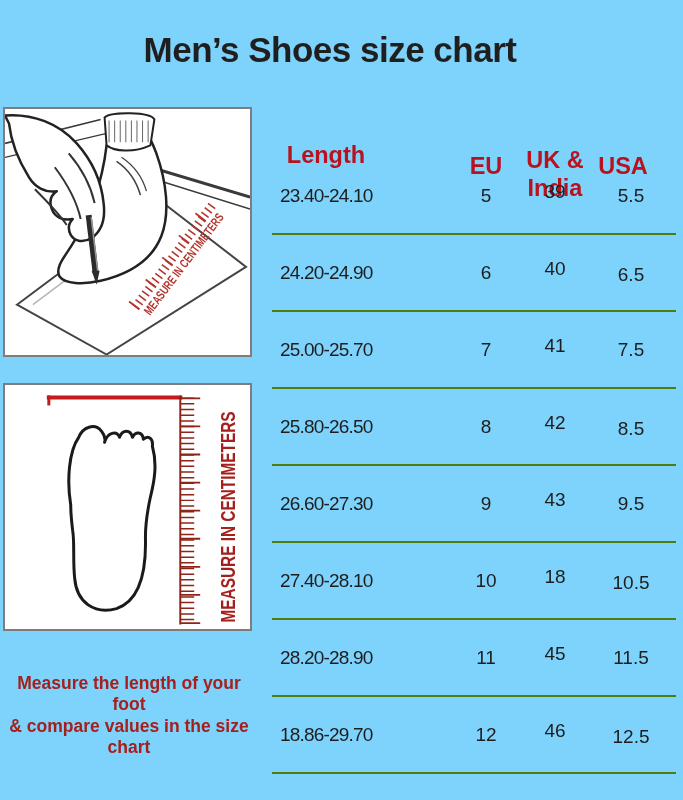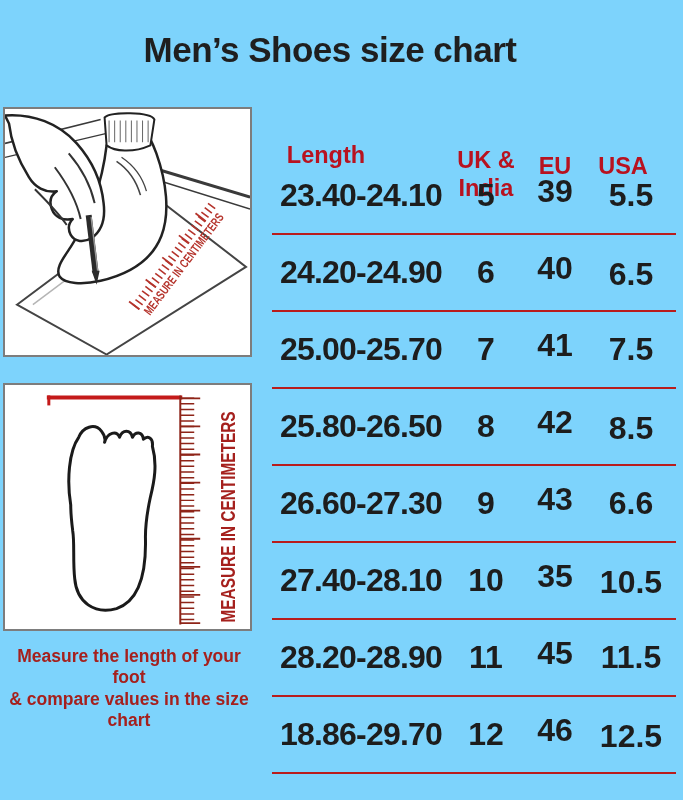--- a/index.html
+++ b/index.html
@@ -14,38 +14,38 @@
   }
   
   .box{
     position:absolute;left:3px;width:245px;background:#fff;
     border:2px solid #7d7d7d;
   }
   .box1{top:107px;height:246px;}
   .box2{top:383px;height:244px;}
   .box svg{display:block;width:100%;height:100%;}
   .caption{
-    position:absolute;left:0;top:646px;width:258px;text-align:center;
+    position:absolute;left:0;top:673px;width:258px;text-align:center;
     font-size:17.5px;line-height:1.22;font-weight:700;color:#a5201d;
   }
   
   .table{position:absolute;left:272px;top:100px;width:404px;color:#1d1d1d;}
   .thead{display:grid;grid-template-columns:176px 76px 62px 90px;height:58px;
     color:#b8121f;font-weight:700;font-size:23.5px;line-height:1.18;}
   .th{white-space:nowrap;margin-top:36px;}
   .th-length{padding-top:6px;}
   .th-length span{display:block;width:96px;margin-left:6px;text-align:center;}
   .th-uk{padding-top:11px;text-align:center;}
   .th-uk span{display:block;}
   .th-eu{padding-top:17px;text-align:center;}
   .th-usa{padding-top:17px;text-align:center;transform:translateX(-8px);}
   .tr{
     display:grid;grid-template-columns:176px 76px 62px 90px;height:75px;
-    border-bottom:2px solid #b91c1c;align-items:center;
-    font-size:32px;font-weight:700;
+    border-bottom:2px solid #4d7c0f;align-items:center;
+    font-size:19px;font-weight:400;
   }
   .td-len{padding-left:8px;text-align:left;letter-spacing:-0.8px;white-space:nowrap;}
   .td-uk,.td-eu,.td-usa{text-align:center;}
   .td-eu{transform:translateY(-4px);}
   .tr:nth-child(odd) .td-usa{transform:translateY(2px);}
 </style>
 </head>
 <body>
 
 <div class="canvas">
@@ -133,25 +133,25 @@
   <div class="caption">
     <div>Measure the length of your foot</div>
     <div>&amp; compare values in the size chart</div>
   </div>
 
   <div class="table">
     <div class="thead">
       <div class="th th-length">
         <span>Length</span>
       </div>
+      <div class="th th-eu">EU</div>
       <div class="th th-uk">
         <span>UK &amp;</span>
         <span>India</span>
       </div>
-      <div class="th th-eu">EU</div>
       <div class="th th-usa">USA</div>
     </div>
 
     <div class="tr">
       <div class="td td-len">23.40-24.10</div>
       <div class="td td-uk">5</div>
       <div class="td td-eu">39</div>
       <div class="td td-usa">5.5</div>
     </div>
     <div class="tr">
@@ -169,26 +169,26 @@
     <div class="tr">
       <div class="td td-len">25.80-26.50</div>
       <div class="td td-uk">8</div>
       <div class="td td-eu">42</div>
       <div class="td td-usa">8.5</div>
     </div>
     <div class="tr">
       <div class="td td-len">26.60-27.30</div>
       <div class="td td-uk">9</div>
       <div class="td td-eu">43</div>
-      <div class="td td-usa">6.6</div>
+      <div class="td td-usa">9.5</div>
     </div>
     <div class="tr">
       <div class="td td-len">27.40-28.10</div>
       <div class="td td-uk">10</div>
-      <div class="td td-eu">35</div>
+      <div class="td td-eu">18</div>
       <div class="td td-usa">10.5</div>
     </div>
     <div class="tr">
       <div class="td td-len">28.20-28.90</div>
       <div class="td td-uk">11</div>
       <div class="td td-eu">45</div>
       <div class="td td-usa">11.5</div>
     </div>
     <div class="tr">
       <div class="td td-len">18.86-29.70</div>

